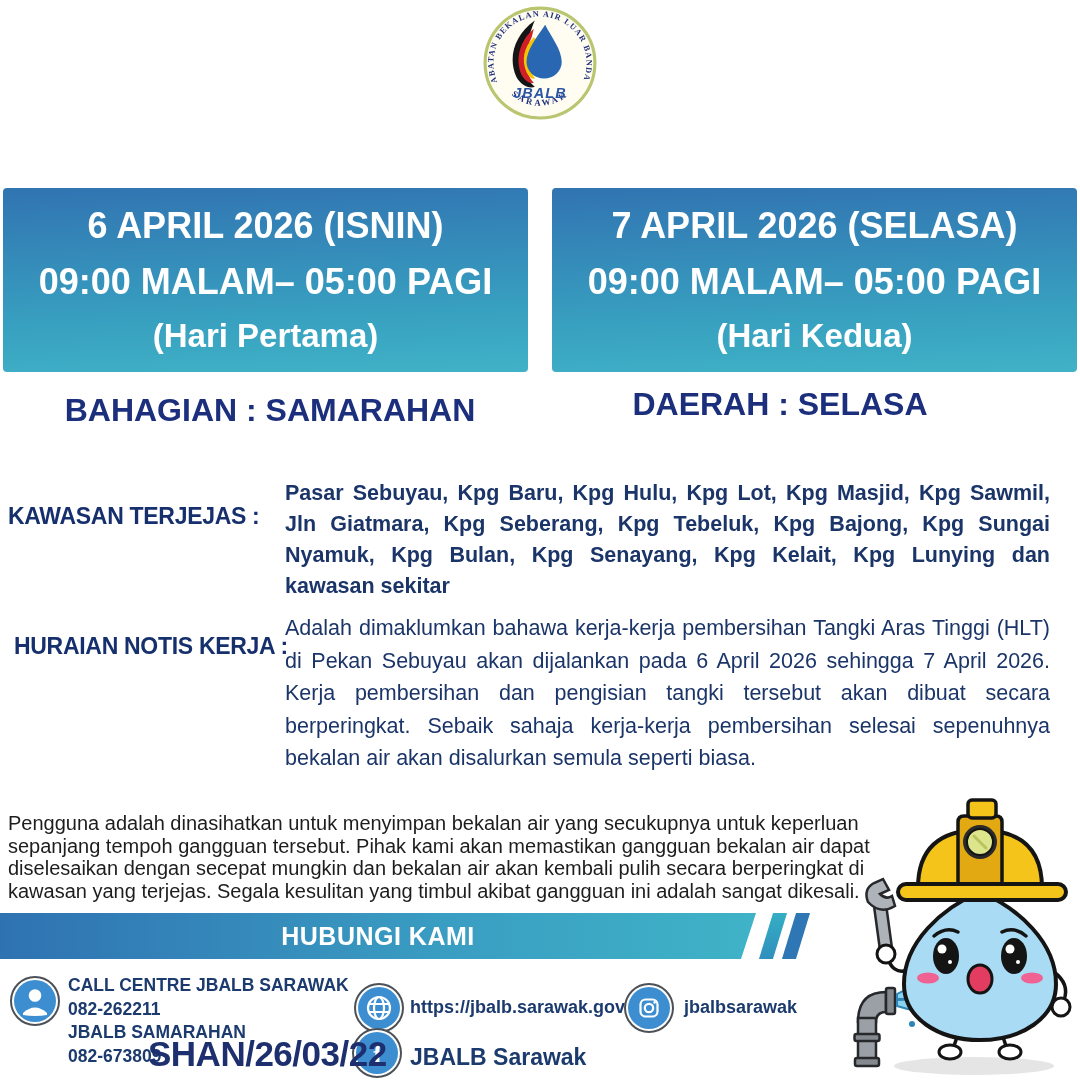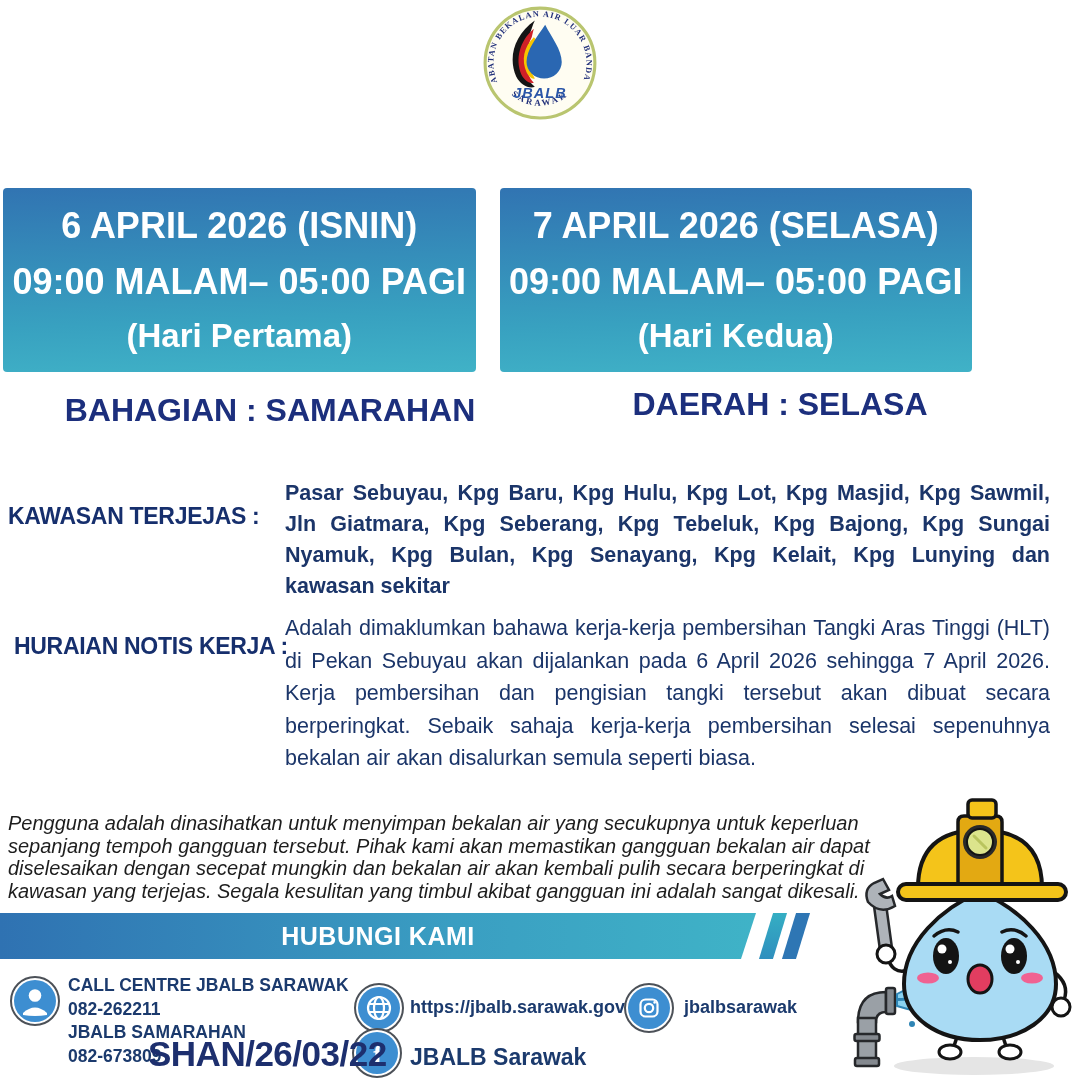--- a/index.html
+++ b/index.html
@@ -10,21 +10,21 @@
   }
   
   .logo{position:absolute;left:483px;top:4px;width:114px;height:116px;}
   
   .title{
     position:absolute;top:124px;left:0;width:1080px;text-align:center;
     font-size:45px;font-weight:bold;color:#1f2b7b;letter-spacing:-0.5px;
     white-space:nowrap;
   }
   
-  .banners{position:absolute;top:188px;left:3px;width:969px;display:flex;gap:24px;}
+  .banners{position:absolute;top:188px;left:3px;width:1074px;display:flex;gap:24px;}
   .sched-card{
     flex:1 1 0;height:184px;border-radius:4px;
     background:linear-gradient(178deg,#3174b2 0%,#38a1c0 70%,#40b2c7 100%);
     color:#ffffff;text-align:center;display:flex;flex-direction:column;
     justify-content:center;gap:14px;
   }
   .sched-date,.sched-time{font-size:36px;font-weight:bold;letter-spacing:0;}
   .sched-day{font-size:33px;font-weight:bold;}
   
   .region-bahagian{
@@ -44,21 +44,21 @@
   .huraian-label{left:14px;top:633px;}
   .info-content{
     position:absolute;left:285px;width:765px;color:#1b3569;
     text-align:justify;
   }
   .kawasan-content{top:478px;font-size:21.5px;font-weight:bold;line-height:31px;}
   .huraian-content{top:612px;font-size:21.5px;font-weight:normal;line-height:32.5px;}
   
   .disclaimer{
     position:absolute;left:8px;top:812px;width:880px;
-    font-size:20px;font-style:italic;color:#1d1d1d;line-height:22.5px;
+    font-size:20px;color:#1d1d1d;line-height:22.5px;
     text-align:left;
   }
   
   .hubungi-bar{
     position:absolute;left:0;top:913px;width:756px;height:46px;
     background:linear-gradient(90deg,#2f72b2 0%,#3a9ec2 60%,#3fb3c7 100%);
     clip-path:polygon(0 0,100% 0,calc(100% - 15px) 100%,0 100%);
     color:#ffffff;font-size:25px;font-weight:bold;letter-spacing:0.5px;
     text-align:center;line-height:46px;
   }

